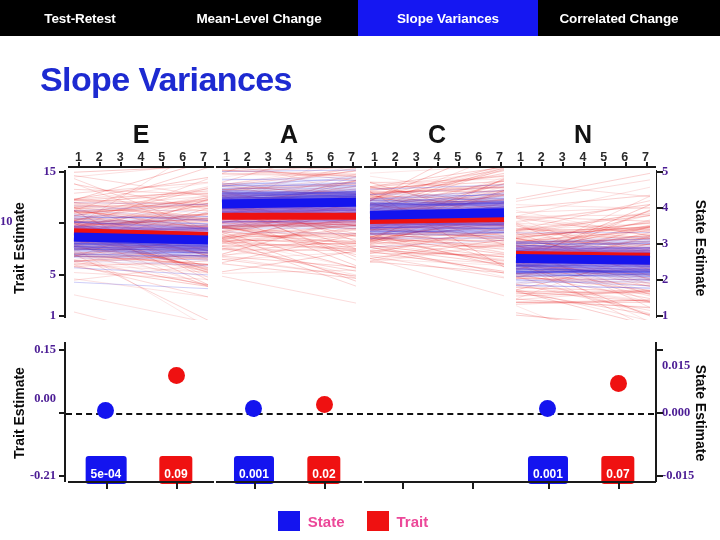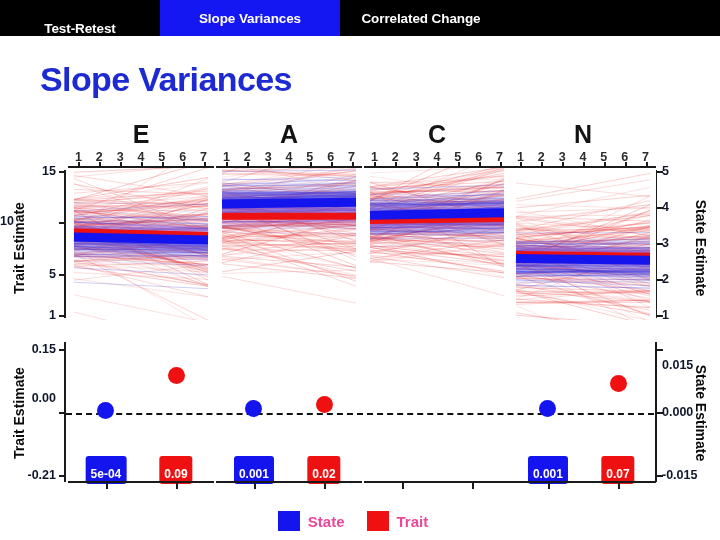--- a/index.html
+++ b/index.html
@@ -15,21 +15,21 @@
     position:absolute;left:0;top:0;width:720px;height:36px;
     background:#000000;display:flex;align-items:stretch;
   }
   .navtab{
     display:flex;align-items:center;justify-content:center;
     color:#ffffff;font-weight:bold;font-size:13.5px;
     letter-spacing:-0.1px;white-space:nowrap;
     font-family:"Liberation Sans", sans-serif;
     cursor:pointer;
   }
-  .navtab.t0{width:160px;align-items:flex-end;}
+  .navtab.t0{width:160px;}
   .navtab.t1{width:198px;}
   .navtab.t2{width:180px;background:#1517f2;}
   .navtab.t3{width:162px;}
 
   
   .slide-title{
     position:absolute;left:40px;top:60px;
     font-size:34px;font-weight:bold;color:#1d2ad1;
     letter-spacing:-0.6px;
     font-family:"Liberation Sans", sans-serif;
@@ -57,22 +57,22 @@
   .tpanel{
     position:absolute;top:0;height:152px;overflow:hidden;background:#ffffff;
   }
   .tpanel svg{display:block;}
 
   
   .axis-line{position:absolute;background:#1a1a1a;}
   .tick-mark{position:absolute;background:#1a1a1a;}
 
   .axlabel{
-    position:absolute;font-size:12.5px;font-weight:bold;color:#0f172a;
-    font-family:Liberation Sans, sans-serif;white-space:nowrap;
+    position:absolute;font-size:12.5px;font-weight:bold;color:#4c1d95;
+    font-family:Liberation Serif, serif;white-space:nowrap;
   }
 
   .vtitle{
     position:absolute;font-size:14px;font-weight:bold;color:#0a0a0a;
     font-family:"Liberation Sans", sans-serif;white-space:nowrap;
     transform-origin:50% 50%;
   }
   .vtitle.left{transform:rotate(-90deg);}
   .vtitle.right{transform:rotate(90deg);}
 
@@ -113,20 +113,23 @@
   }
 </style>
 </head>
 <body>
 
 <div id="root">
 
   <div class="navbar">
     <div class="navtab t0">
       <span>Test-Retest</span>
+    </div>
+    <div class="navtab t1">
+      <span>Mean-Level Change</span>
     </div>
     <div class="navtab t2">
       <span>Slope Variances</span>
     </div>
     <div class="navtab t3">
       <span>Correlated Change</span>
     </div>
   </div>
 
   <div class="slide-title">Slope Variances</div>

